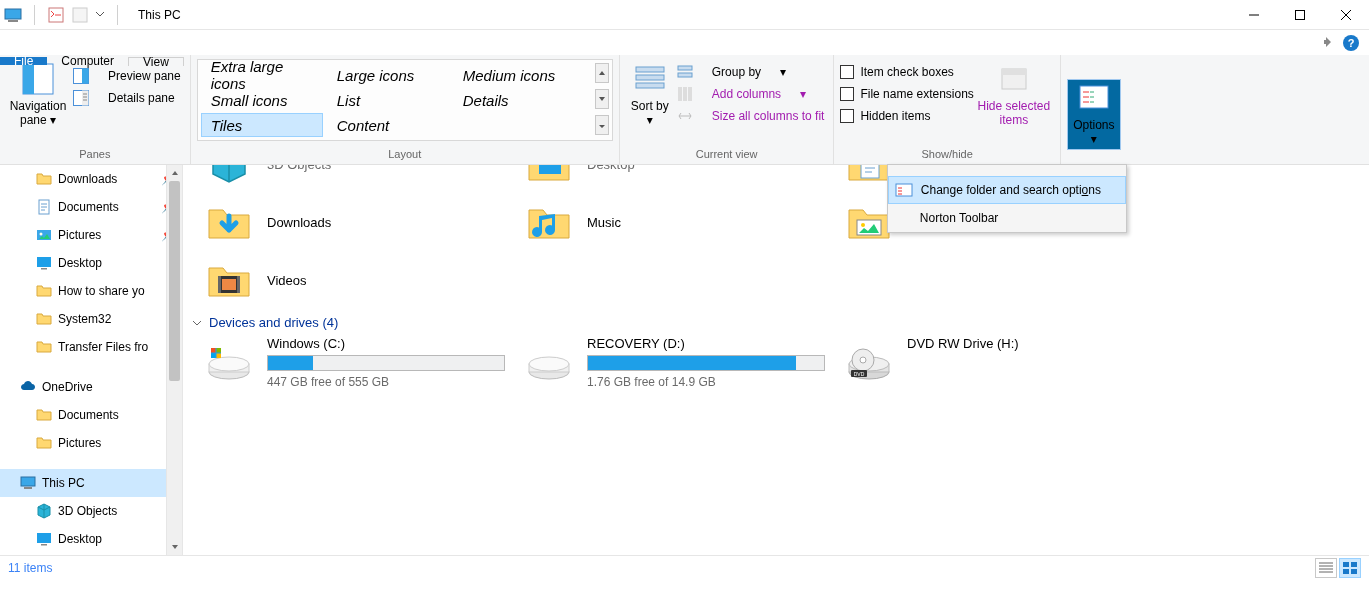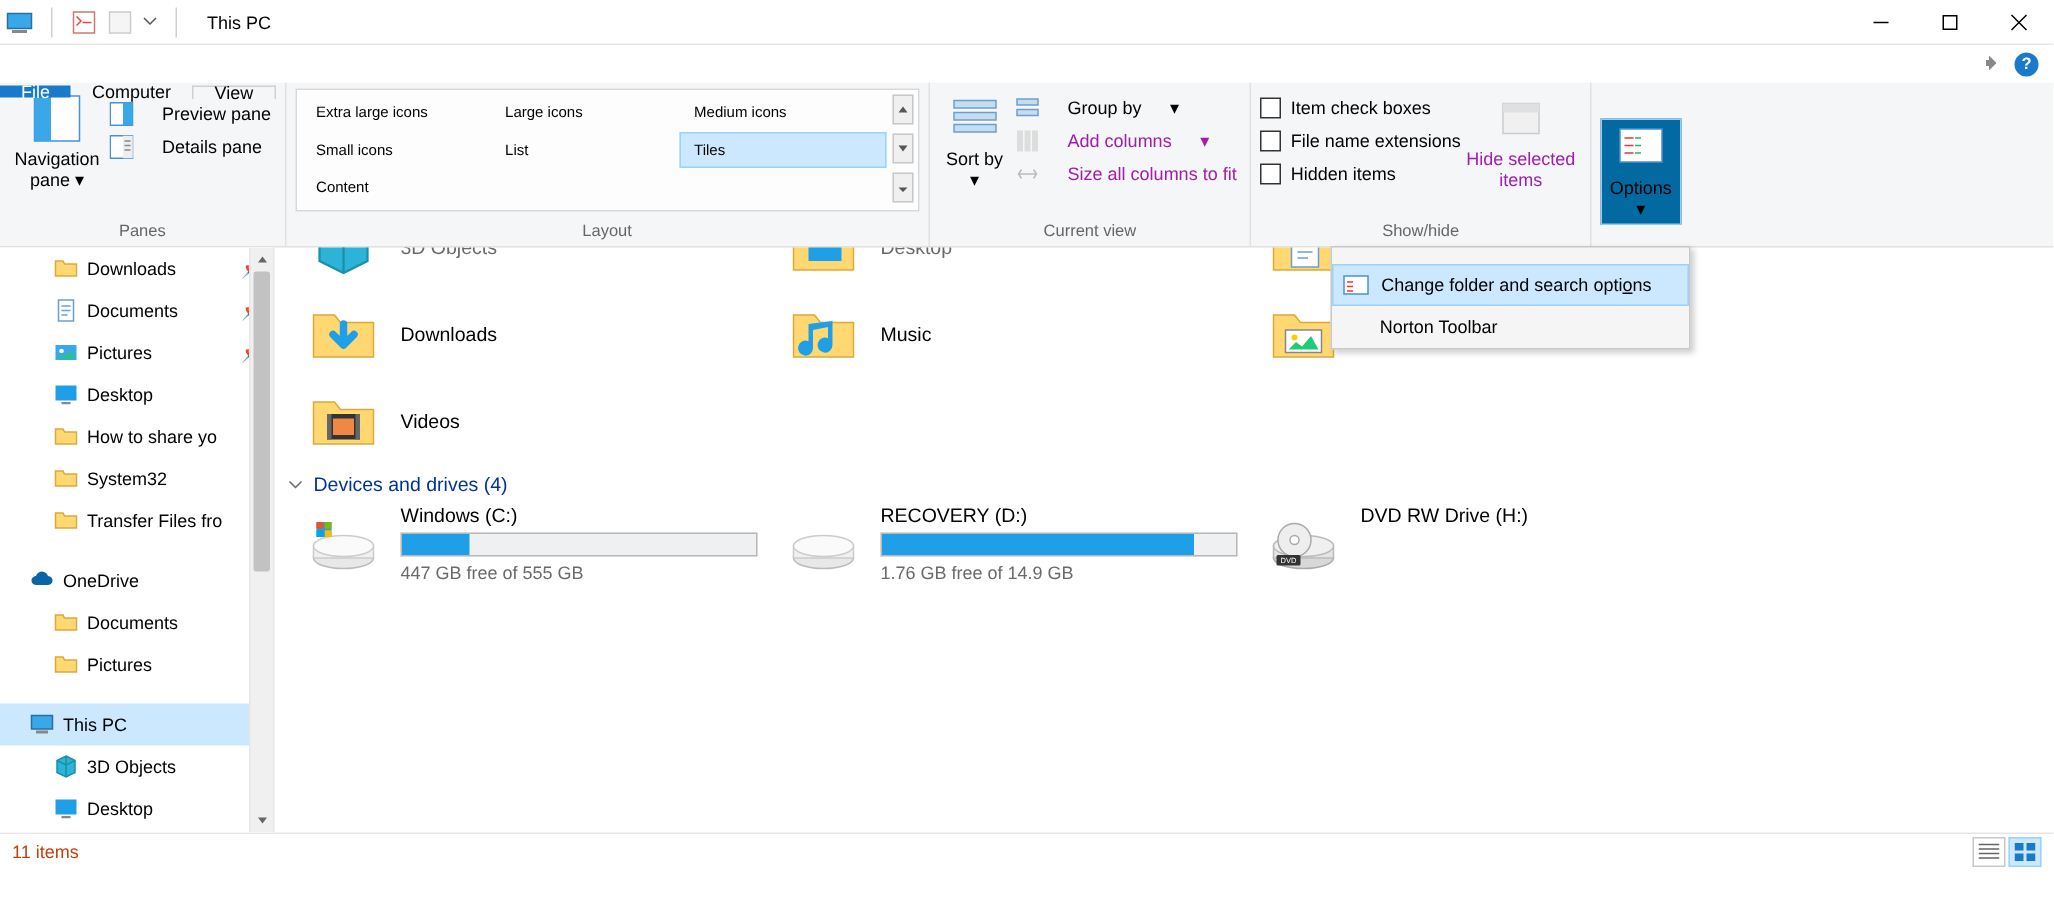--- a/index.html
+++ b/index.html
@@ -22,21 +22,21 @@
 .ribgroup { border-right: 1px solid #e1e1e1; padding: 4px 6px 2px 6px; display: flex; flex-direction: column; }
 .ribgroup .groupbody { flex: 1; display: flex; align-items: flex-start; }
 .ribgroup .grouplabel { text-align: center; font-size: 11px; color: #666; padding: 2px 0; }
 .bigbtn { display: flex; flex-direction: column; align-items: center; justify-content: center; width: 64px; padding: 4px 2px; }
 .bigbtn .bigicon { width: 32px; height: 32px; margin-bottom: 4px; }
 .bigbtn .lbl { font-size: 12px; text-align: center; line-height: 1.2; }
 .smallbtn { display: flex; align-items: center; height: 22px; padding: 0 3px; gap: 19px; font-size: 12px; }
 .smallbtn .ico { width: 16px; height: 16px; display: inline-block; }
 .vstack { display: flex; flex-direction: column; justify-content: center; }
 .layoutgrid { display: grid; grid-template-columns: 122px 122px 138px; grid-auto-rows: 24px; gap: 1px 4px; align-content: start; }
-.layoutitem { display: flex; align-items: center; gap: 5px; padding: 0 4px; border: 1px solid transparent; height: 24px; font-size: 10px; }
+.layoutitem { display: flex; align-items: center; gap: 5px; padding: 0 4px; border: 1px solid transparent; height: 24px; font-size: 15px; font-style: italic; }
 .layoutitem.selected { background: #cce8ff; border-color: #99d1ff; }
 .layoutspin { display: flex; flex-direction: column; justify-content: space-between; height: 72px; margin-left: 4px; }
 .spinbtn { width: 14px; height: 20px; border: 1px solid #c8c8c8; background: #f0f0f0; display: flex; align-items: center; justify-content: center; }
 .spinbtn svg { width: 8px; height: 8px; }
 .checkrow { display: flex; align-items: center; height: 22px; gap: 6px; font-size: 12px; }
 .chk { width: 14px; height: 14px; border: 1px solid #333; background: #fff; }
 .dimmed { color: #a21caf; }
 .options-wrap { position: relative; }
 .options-btn { border: 1px solid #a0c8ef; background: #0369a1; padding: 2px; margin-top: 20px; }
 .dropdown-menu { position: absolute; top: 100%; right: 0; background: #f5f5f5; border: 1px solid #c8c8c8; box-shadow: 2px 2px 4px rgba(0,0,0,0.2); min-width: 240px; z-index: 5; }
@@ -64,21 +64,21 @@
 .sectionhdr .caret { width: 12px; height: 12px; }
 .drivegrid { display: grid; grid-template-columns: 320px 320px 320px; gap: 16px 0; }
 .driveitem { display: flex; align-items: flex-start; gap: 14px; padding-left: 18px; }
 .driveitem .dicon { width: 48px; height: 40px; margin-top: 6px; }
 .drivebody { flex: 1; }
 .drivename { font-size: 13px; margin-bottom: 4px; }
 .drivebar { width: 238px; height: 16px; border: 1px solid #b8b8b8; background: #eff0f1; margin-bottom: 4px; }
 .drivebar .fill { height: 100%; background: #1e9fe8; }
 .drivefree { font-size: 12px; color: #6a6a6a; }
 .folderitem.cut .flabel { color: #6a6a6a; }
-.statusbar { height: 24px; border-top: 1px solid #e6e6e6; display: flex; align-items: center; padding: 0 8px; font-size: 12px; color: #c2410c; background: #fff; }
+.statusbar { height: 24px; border-top: 1px solid #e6e6e6; display: flex; align-items: center; padding: 0 8px; font-size: 12px; color: #3b82f6; background: #fff; }
 .statusbar .right { margin-left: auto; display: flex; gap: 2px; }
 .viewbtn { width: 22px; height: 20px; border: 1px solid #c8c8c8; display: flex; align-items: center; justify-content: center; }
 .viewbtn.active { background: #cce8ff; border-color: #99d1ff; }
 u.accesskey { text-decoration: underline; }
 </style>
 </head>
 <body>
 
 <div class="titlebar">
   <div class="qat">
@@ -228,20 +228,28 @@
                     <path d="M3 3h10M3 6h10M3 9h10M3 12h10"></path>
                   </g>
                   <g fill="#3498db">
                     <rect x="0" y="2" width="2" height="2"></rect>
                     <rect x="0" y="5" width="2" height="2"></rect>
                     <rect x="0" y="8" width="2" height="2"></rect>
                     <rect x="0" y="11" width="2" height="2"></rect>
                   </g>
                 </svg></span>
               <span>List</span>
+            </div>
+            <div class="layoutitem">
+              <span class="ico"><svg viewBox="0 0 16 16">
+                  <g stroke="#3498db">
+                    <path d="M0 3h16M0 6h16M0 9h16M0 12h16"></path>
+                  </g>
+                </svg></span>
+              <span>Details</span>
             </div>
             <div class="layoutitem selected">
               <span class="ico"><svg viewBox="0 0 16 16">
                   <rect x="1" y="2" width="5" height="5" fill="#3498db"></rect>
                   <path d="M8 3h7M8 6h5" stroke="#888"></path>
                   <rect x="1" y="9" width="5" height="5" fill="#3498db"></rect>
                   <path d="M8 10h7M8 13h5" stroke="#888"></path>
                 </svg></span>
               <span>Tiles</span>
             </div>

